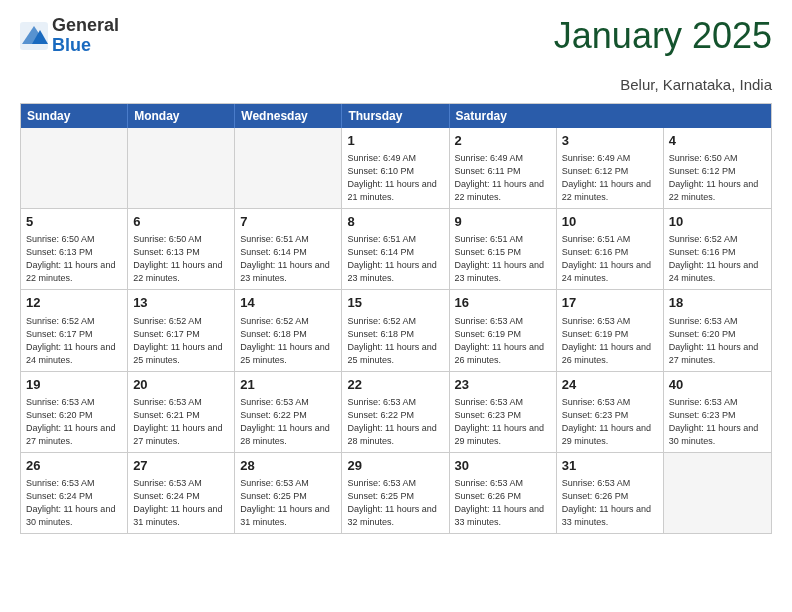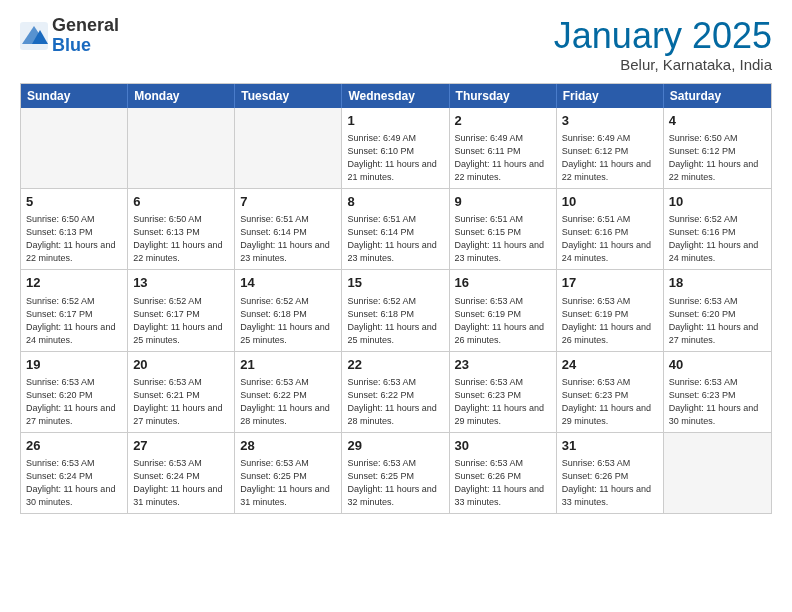--- a/index.html
+++ b/index.html
@@ -46,26 +46,27 @@
       width: 28px;
       height: 28px;
       margin-right: 4px;
     }
     .title-block {
       text-align: right;
     }
     .month-title {
       font-size: 36px;
       font-weight: normal;
-      color: #0369a1;
+      color: #14532d;
       line-height: 1.1;
     }
     .location {
       font-size: 15px;
       color: #444;
+      margin-top: 20px;
     }
     .calendar {
       flex: 1;
       display: flex;
       flex-direction: column;
       border: 1px solid #ccc;
     }
     .cal-header {
       display: grid;
       grid-template-columns: repeat(7, 1fr);
@@ -135,24 +136,22 @@
     <div class="title-block">
       <div class="month-title">January 2025</div>
       <div class="location">Belur, Karnataka, India</div>
     </div>
   </div>
 
   <div class="calendar">
     <div class="cal-header">
     <div class="cal-header-cell">Sunday</div>
         <div class="cal-header-cell">Monday</div>
-        <div class="cal-header-cell">Tuesday</div>
         <div class="cal-header-cell">Wednesday</div>
         <div class="cal-header-cell">Thursday</div>
-        <div class="cal-header-cell">Friday</div>
         <div class="cal-header-cell">Saturday</div>
       </div>
     <div class="cal-body">
     <div class="cal-row">
           <div class="cal-cell empty"></div>
           <div class="cal-cell empty"></div>
           <div class="cal-cell empty"></div>
           <div class="cal-cell">
             <span class="day-num">1</span>
             <div class="cell-info">Sunrise: 6:49 AM<br>Sunset: 6:10 PM<br>Daylight: 11 hours and 21 minutes.</div>

